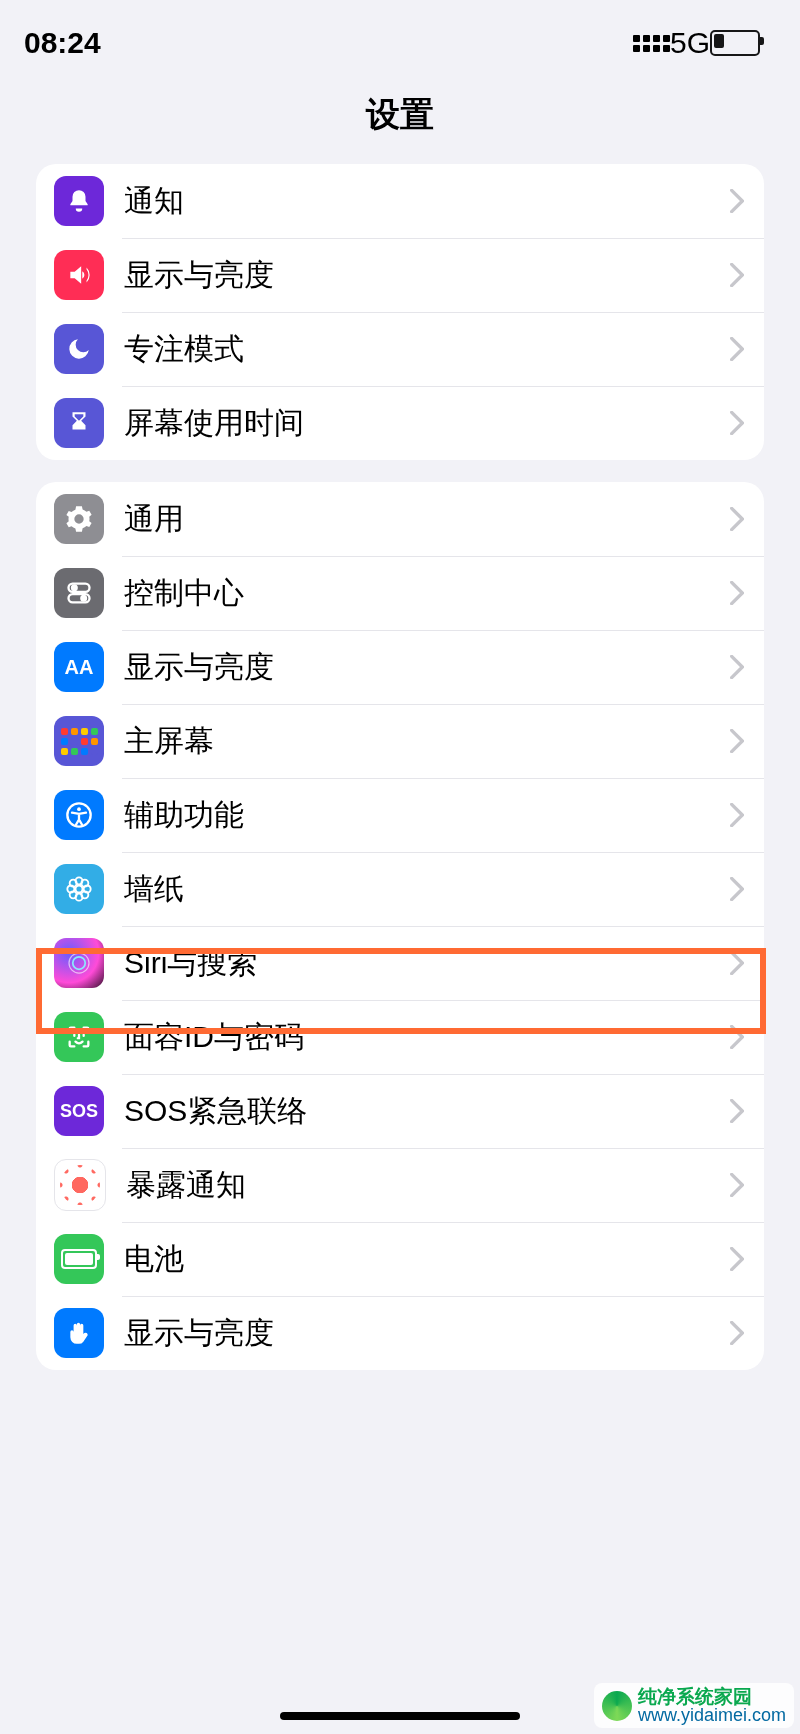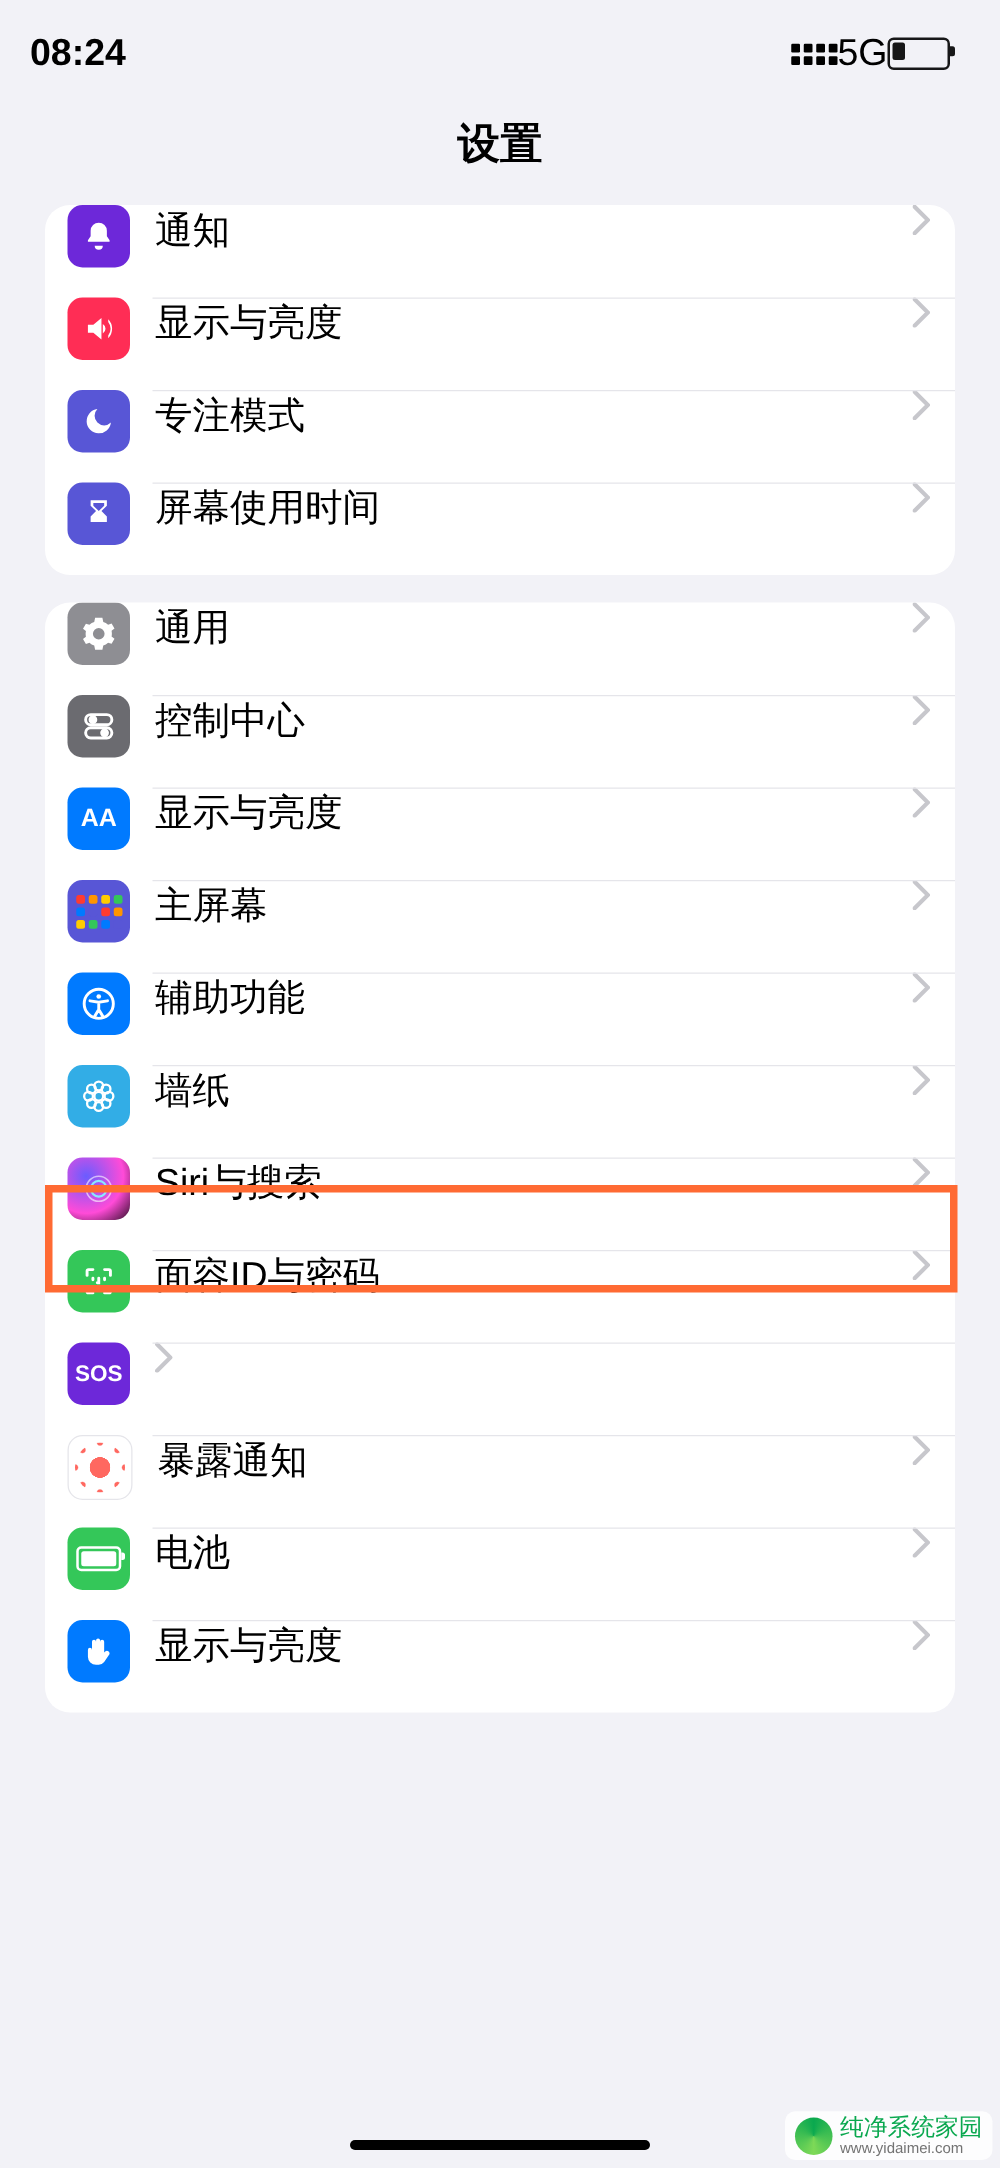--- a/index.html
+++ b/index.html
@@ -6,21 +6,21 @@
   body{width:800px;height:1734px;overflow:hidden;position:relative}
   .statusbar{display:flex;justify-content:space-between;align-items:center;padding:26px 40px 10px 24px;font-size:30px;font-weight:600}
   .statusbar .right{display:flex;align-items:center;gap:0;font-weight:500}
   .cell-dots{display:grid;grid-template-columns:repeat(4,7px);grid-template-rows:repeat(2,7px);gap:3px}
   .cell-dots span{width:7px;height:7px;background:#000;border-radius:1px}
   .battery{display:inline-block;width:46px;height:22px;border:2px solid #000;border-radius:5px;position:relative;opacity:.9}
   .battery::after{content:"";position:absolute;right:-6px;top:5px;width:4px;height:8px;background:#000;border-radius:0 2px 2px 0}
   .battery i{position:absolute;left:2px;top:2px;width:10px;height:14px;background:#000;border-radius:2px}
   h1.title{text-align:center;font-size:34px;font-weight:600;margin:22px 0 26px 0}
   .group{background:#fff;margin:22px 36px;border-radius:20px;overflow:hidden}
-  .row{display:flex;align-items:flex-start;height:74px;padding:0 20px 0 18px;cursor:pointer;position:relative}
+  .row{display:flex;align-items:center;height:74px;padding:0 20px 0 18px;cursor:pointer;position:relative}
   .row+.row .divider{display:block}
   .divider{display:none;position:absolute;top:0;left:86px;right:0;height:1px;background:#e5e5ea}
   .icon{width:50px;height:50px;border-radius:12px;flex:0 0 50px;display:flex;align-items:center;justify-content:center;margin-right:20px;color:#fff}
   .label{flex:1;font-size:30px}
   .chev{color:#c7c7cc;flex:0 0 14px;height:24px}
   .highlight{position:absolute;border:6px solid #ff6a33;left:36px;right:34px;height:86px;top:948px;pointer-events:none;box-sizing:border-box}
   
   .bg-red{background:#6d28d9}.bg-pink{background:#ff2d55}.bg-indigo{background:#5856d6}
   .bg-gray{background:#8e8e93}.bg-blue{background:#007aff}.bg-cyan{background:#32ade6}
   .bg-green{background:#34c759}.bg-darkgray{background:#6b6b70}
@@ -45,22 +45,22 @@
     radial-gradient(circle at 85% 15%,#ff6860 2px,transparent 3px),
     radial-gradient(circle at 85% 85%,#ff6860 2px,transparent 3px),
     radial-gradient(circle at 15% 85%,#ff6860 2px,transparent 3px),
     radial-gradient(circle at 15% 15%,#ff6860 2px,transparent 3px)}
   .batt-ic{width:32px;height:16px;border:2px solid #fff;border-radius:4px;position:relative}
   .batt-ic::after{content:"";position:absolute;right:-5px;top:3px;width:3px;height:6px;background:#fff;border-radius:0 2px 2px 0}
   .batt-ic i{position:absolute;inset:2px;background:#fff;border-radius:2px}
   .homebar{position:absolute;bottom:14px;left:50%;transform:translateX(-50%);width:240px;height:8px;border-radius:4px;background:#000}
   .watermark{position:absolute;bottom:6px;right:6px;display:flex;align-items:center;gap:6px;background:rgba(255,255,255,.8);padding:4px 8px;border-radius:8px}
   .watermark .wm-text{display:flex;flex-direction:column;line-height:1}
-  .watermark .wm-cn{font-size:19px;font-weight:400;color:#0aa84f}
-  .watermark .wm-url{font-size:12px;color:#737373}
+  .watermark .wm-cn{font-size:19px;font-weight:700;color:#0aa84f}
+  .watermark .wm-url{font-size:18px;color:#0369a1}
   .wm-ico{width:30px;height:30px;border-radius:50%;background:conic-gradient(#0aa84f,#7ed957,#0aa84f)}
   svg{display:block}
 </style>
 </head>
 <body>
 
 <div class="statusbar">
   <span>08:24</span>
   <span class="right">
     <span class="cell-dots">
@@ -246,20 +246,21 @@
         </svg>
     </span>
     <span class="label">面容ID与密码</span>
     <svg class="chev" viewBox="0 0 10 18">
         <path d="M1 1l8 8-8 8" stroke="#c7c7cc" stroke-width="2.5" fill="none" stroke-linecap="round"></path>
       </svg>
   </div>
   <div class="row">
       <span class="divider"></span>
     <span class="icon bg-red sos">SOS</span>
+    <span class="label">SOS紧急联络</span>
     <svg class="chev" viewBox="0 0 10 18">
         <path d="M1 1l8 8-8 8" stroke="#c7c7cc" stroke-width="2.5" fill="none" stroke-linecap="round"></path>
       </svg>
   </div>
   <div class="row">
       <span class="divider"></span>
     <span class="icon bg-white">
         <span class="dotring"></span>
       </span>
     <span class="label">暴露通知</span>

